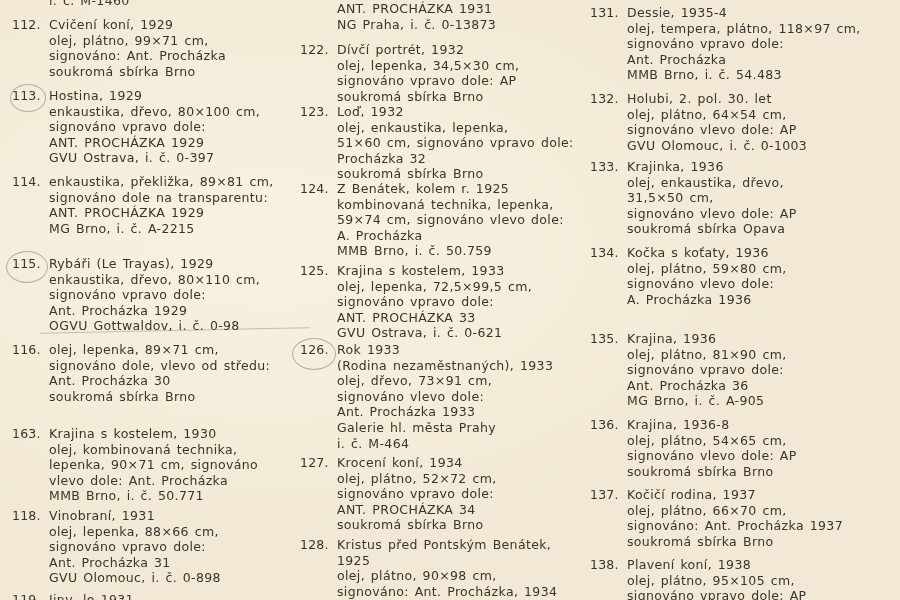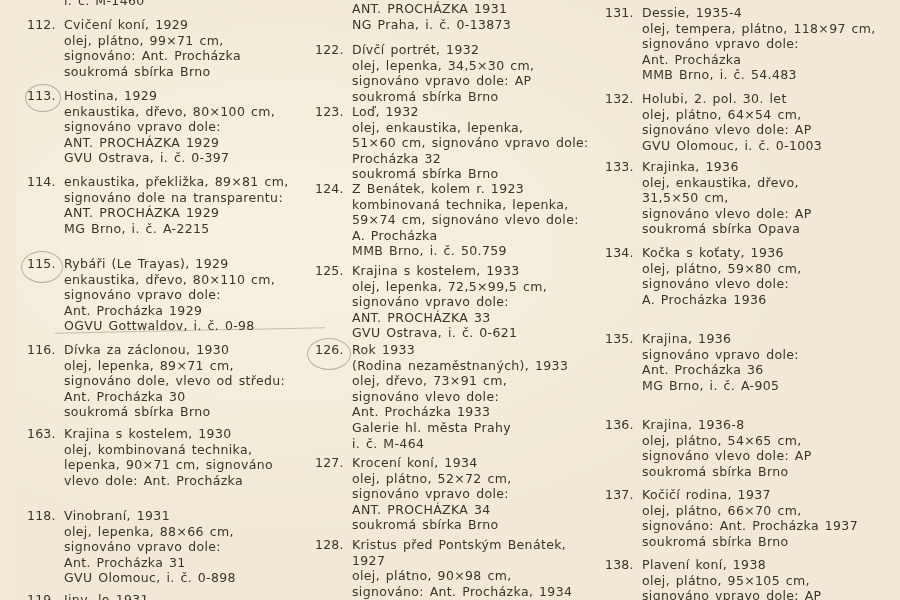--- a/index.html
+++ b/index.html
@@ -14,21 +14,20 @@
       position: relative;
       font-family: "DejaVu Sans", sans-serif;
       color: #3a342c;
     }
     .page {
       position: absolute;
       inset: 0;
       background:
         radial-gradient(ellipse at 30% 40%, rgba(255,250,235,0.5), rgba(0,0,0,0) 60%),
         #f1e9d5;
-      margin-left: 15px;
     }
     .col {
       position: absolute;
       top: 0;
     }
     .col1 { left: 12px; width: 290px; }
     .col2 { left: 300px; width: 285px; }
     .col3 { left: 590px; width: 305px; }
     .entry {
       position: absolute;
@@ -121,34 +120,34 @@
           <span class="line">Rybáři (Le Trayas), 1929</span>
           <span class="line">enkaustika, dřevo, 80×110 cm,</span>
           <span class="line">signováno vpravo dole:</span>
           <span class="line">Ant. Procházka 1929</span>
           <span class="line">OGVU Gottwaldov, i. č. 0-98</span>
         </div>
       </div>
       <div class="entry" style="top: 342px;">
         <span class="num">116.</span>
         <div class="body-lines">
-          <span class="line">Dívka za záclonou, 1930</span>
           <span class="line">olej, lepenka, 89×71 cm,</span>
           <span class="line">signováno dole, vlevo od středu:</span>
           <span class="line">Ant. Procházka 30</span>
           <span class="line">soukromá sbírka Brno</span>
         </div>
       </div>
       <div class="entry" style="top: 426px;">
         <span class="num">163.</span>
         <div class="body-lines">
           <span class="line">Krajina s kostelem, 1930</span>
           <span class="line">olej, kombinovaná technika,</span>
           <span class="line">lepenka, 90×71 cm, signováno</span>
           <span class="line">vlevo dole: Ant. Procházka</span>
+          <span class="line">MMB Brno, i. č. 50.771</span>
         </div>
       </div>
       <div class="entry" style="top: 508px;">
         <span class="num">118.</span>
         <div class="body-lines">
           <span class="line">Vinobraní, 1931</span>
           <span class="line">olej, lepenka, 88×66 cm,</span>
           <span class="line">signováno vpravo dole:</span>
           <span class="line">Ant. Procházka 31</span>
           <span class="line">GVU Olomouc, i. č. 0-898</span>
@@ -184,21 +183,21 @@
           <span class="line">Loď, 1932</span>
           <span class="line">olej, enkaustika, lepenka,</span>
           <span class="line">51×60 cm, signováno vpravo dole:</span>
           <span class="line">Procházka 32</span>
           <span class="line">soukromá sbírka Brno</span>
         </div>
       </div>
       <div class="entry" style="top: 181px;">
         <span class="num">124.</span>
         <div class="body-lines">
-          <span class="line">Z Benátek, kolem r. 1923</span>
+          <span class="line">Z Benátek, kolem r. 1925</span>
           <span class="line">kombinovaná technika, lepenka,</span>
           <span class="line">59×74 cm, signováno vlevo dole:</span>
           <span class="line">A. Procházka</span>
           <span class="line">MMB Brno, i. č. 50.759</span>
         </div>
       </div>
       <div class="entry" style="top: 263px;">
         <span class="num">125.</span>
         <div class="body-lines">
           <span class="line">Krajina s kostelem, 1933</span>
@@ -227,21 +226,21 @@
           <span class="line">olej, plátno, 52×72 cm,</span>
           <span class="line">signováno vpravo dole:</span>
           <span class="line">ANT. PROCHÁZKA 34</span>
           <span class="line">soukromá sbírka Brno</span>
         </div>
       </div>
       <div class="entry" style="top: 537px;">
         <span class="num">128.</span>
         <div class="body-lines">
           <span class="line">Kristus před Pontským Benátek,</span>
-          <span class="line">1927</span>
+          <span class="line">1925</span>
           <span class="line">olej, plátno, 90×98 cm,</span>
           <span class="line">signováno: Ant. Procházka, 1934</span>
         </div>
       </div>
     </div>
   <div class="col col3" id="col-2">
       <div class="entry" style="top: 5px;">
         <span class="num">131.</span>
         <div class="body-lines">
           <span class="line">Dessie, 1935-4</span>
@@ -276,20 +275,21 @@
           <span class="line">Kočka s koťaty, 1936</span>
           <span class="line">olej, plátno, 59×80 cm,</span>
           <span class="line">signováno vlevo dole:</span>
           <span class="line">A. Procházka 1936</span>
         </div>
       </div>
       <div class="entry" style="top: 331px;">
         <span class="num">135.</span>
         <div class="body-lines">
           <span class="line">Krajina, 1936</span>
+          <span class="line">olej, plátno, 81×90 cm,</span>
           <span class="line">signováno vpravo dole:</span>
           <span class="line">Ant. Procházka 36</span>
           <span class="line">MG Brno, i. č. A-905</span>
         </div>
       </div>
       <div class="entry" style="top: 417px;">
         <span class="num">136.</span>
         <div class="body-lines">
           <span class="line">Krajina, 1936-8</span>
           <span class="line">olej, plátno, 54×65 cm,</span>

